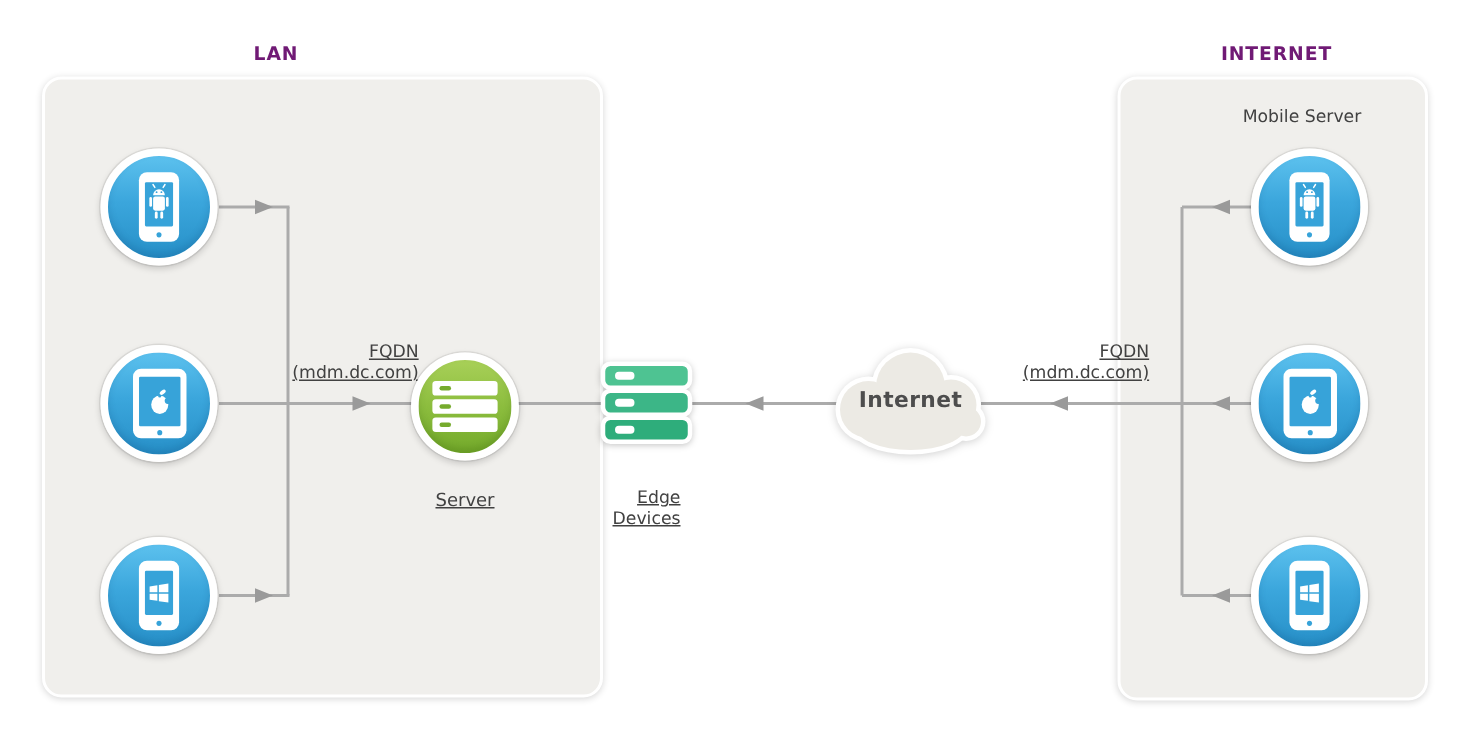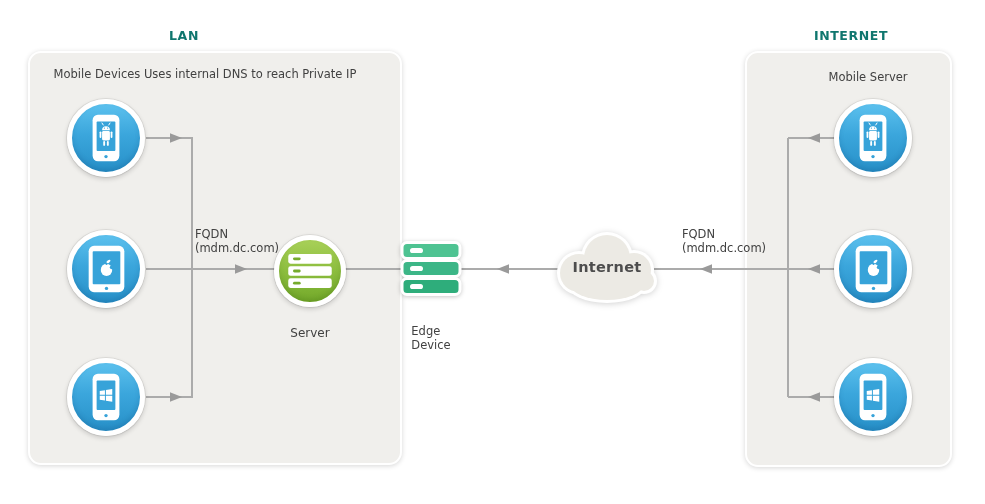--- a/index.html
+++ b/index.html
@@ -8,42 +8,42 @@
     font-family:"DejaVu Sans","Liberation Sans",sans-serif;color:#3e3e3e;overflow:hidden;
   }
   .panel{
     position:absolute;background:#f0efec;border:2px solid #ffffff;border-radius:13px;
     box-shadow:0 1px 5px rgba(0,0,0,.16);box-sizing:border-box;
   }
   .panel.lan{left:28px;top:51px;width:374px;height:414px;}
   .panel.inet{left:745px;top:51px;width:207px;height:416px;}
   .zone-title{
     position:absolute;top:28px;transform:translateX(-50%);
-    font-size:12.5px;font-weight:bold;color:#0f766e;letter-spacing:.6px;white-space:nowrap;text-align:right;
+    font-size:12.5px;font-weight:bold;color:#701a75;letter-spacing:.6px;white-space:nowrap;text-align:right;
   }
   .caption{
     position:absolute;transform:translateX(-50%);font-size:11.5px;color:#414141;white-space:nowrap;
   }
   .connectors{position:absolute;left:0;top:0;z-index:1;}
   .node{position:absolute;z-index:2;display:flex;align-items:center;justify-content:center;}
   .device-circle{
     width:68px;height:68px;border-radius:50%;border:5px solid #ffffff;
     background:linear-gradient(180deg,#5cc1ee 0%,#3ba6dc 45%,#2790c8 100%);
     box-shadow:0 0 0 1px rgba(0,0,0,.07),0 2px 5px rgba(0,0,0,.18),
                inset 0 -3px 5px rgba(10,60,110,.18);
   }
   .server-circle{
     width:62px;height:62px;border-radius:50%;border:5px solid #ffffff;
     background:linear-gradient(180deg,#a8d058 0%,#8cbd3e 50%,#74aa2b 100%);
     box-shadow:0 0 0 1px rgba(0,0,0,.07),0 2px 5px rgba(0,0,0,.18),
                inset 0 -3px 5px rgba(40,80,0,.18);
   }
   .small-label{
     position:absolute;transform:translateX(-50%);font-size:11.5px;line-height:14px;
-    color:#414141;text-align:left;white-space:nowrap;z-index:2;
+    color:#414141;text-align:right;white-space:nowrap;z-index:2;text-decoration:underline;
   }
   .small-label span{display:block;}
   .edge-icon{position:absolute;z-index:2;filter:drop-shadow(0 1px 2px rgba(0,0,0,.22));}
   .cloud-svg{position:absolute;left:549px;top:225px;z-index:2;filter:drop-shadow(0 1px 3px rgba(0,0,0,.18));}
   .cloud-label{
     position:absolute;left:549px;top:225px;width:116px;height:84px;z-index:3;
     display:flex;align-items:center;justify-content:center;
     font-size:14.5px;font-weight:bold;color:#4d4d4d;letter-spacing:.3px;
   }
   .defs-holder{position:absolute;width:0;height:0;overflow:hidden;}
@@ -133,21 +133,20 @@
       <polygon points="247,269 235,264.2 235,273.8"></polygon>
       <polygon points="182,397 170,392.2 170,401.8"></polygon>
       <polygon points="497,269 509,264.2 509,273.8"></polygon>
       <polygon points="700,269 712,264.2 712,273.8"></polygon>
       <polygon points="808,138 820,133.2 820,142.8"></polygon>
       <polygon points="808,269 820,264.2 820,273.8"></polygon>
       <polygon points="808,397 820,392.2 820,401.8"></polygon>
     </g>
   </svg>
 
-  <div class="caption" style="left:205px;top:67px;">Mobile Devices Uses internal DNS to reach Private IP</div>
   <div class="caption" style="left:868px;top:70px;">Mobile Server</div>
 
   <div class="node" style="left:67px;top:99px;">
     <div class="device-circle node" style="position:relative;">
       <svg width="36" height="50" viewBox="0 0 40 56">
           <use href="#sym-android"></use>
         </svg>
     </div>
   </div>
   <div class="node" style="left:67px;top:230px;">
@@ -186,21 +185,21 @@
   <svg class="edge-icon" style="left:399px;top:240px;" width="64" height="59" viewBox="0 0 64 59">
     <rect x="3" y="2.5" width="58" height="16" rx="5" fill="#4ec392" stroke="#fff" stroke-width="3"></rect>
     <rect x="3" y="20.5" width="58" height="16" rx="5" fill="#3cb687" stroke="#fff" stroke-width="3"></rect>
     <rect x="3" y="38.5" width="58" height="16" rx="5" fill="#2ead7b" stroke="#fff" stroke-width="3"></rect>
     <rect x="11" y="7.9" width="13" height="5.2" rx="2.6" fill="#fff"></rect>
     <rect x="11" y="25.9" width="13" height="5.2" rx="2.6" fill="#fff"></rect>
     <rect x="11" y="43.9" width="13" height="5.2" rx="2.6" fill="#fff"></rect>
   </svg>
   <div class="small-label" style="left:431px;top:324px;">
     <span>Edge</span>
-    <span>Device</span>
+    <span>Devices</span>
   </div>
 
   <svg class="cloud-svg" width="116" height="84" viewBox="0 0 116 84">
     <g fill="#ffffff">
       <circle cx="30" cy="48" r="22"></circle>
       <circle cx="58" cy="33" r="26"></circle>
       <circle cx="85" cy="45" r="20"></circle>
       <circle cx="95" cy="56" r="13"></circle>
       <ellipse cx="58" cy="59" rx="40" ry="19"></ellipse>
     </g>

